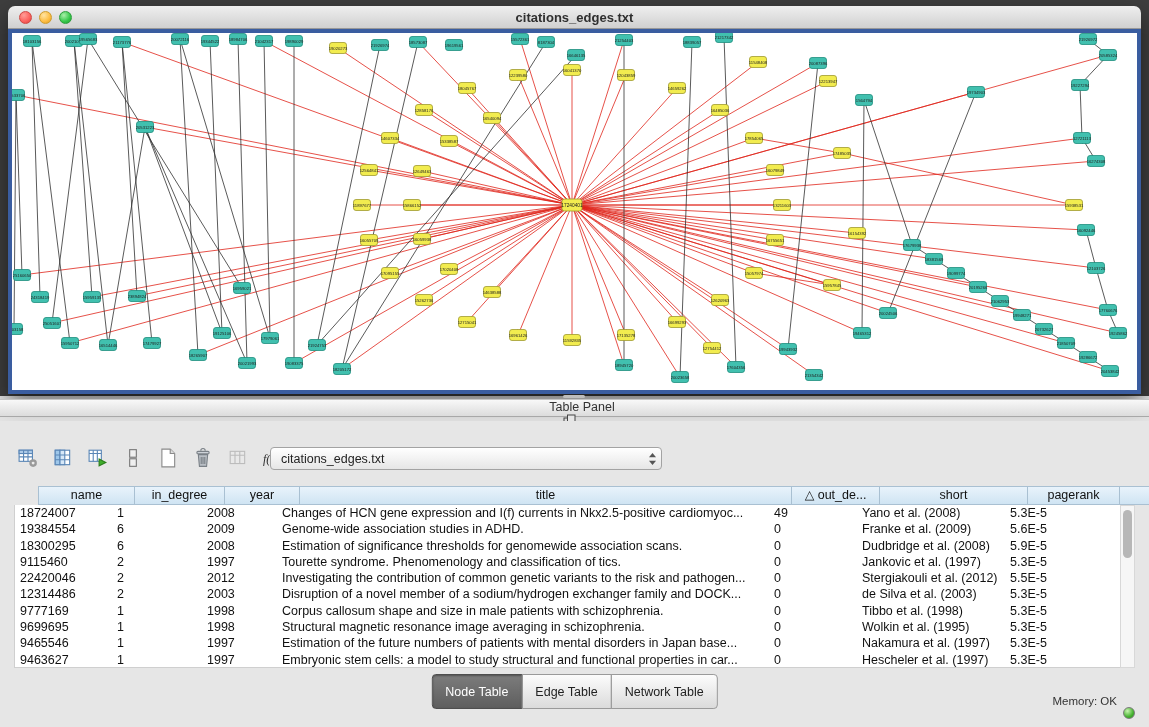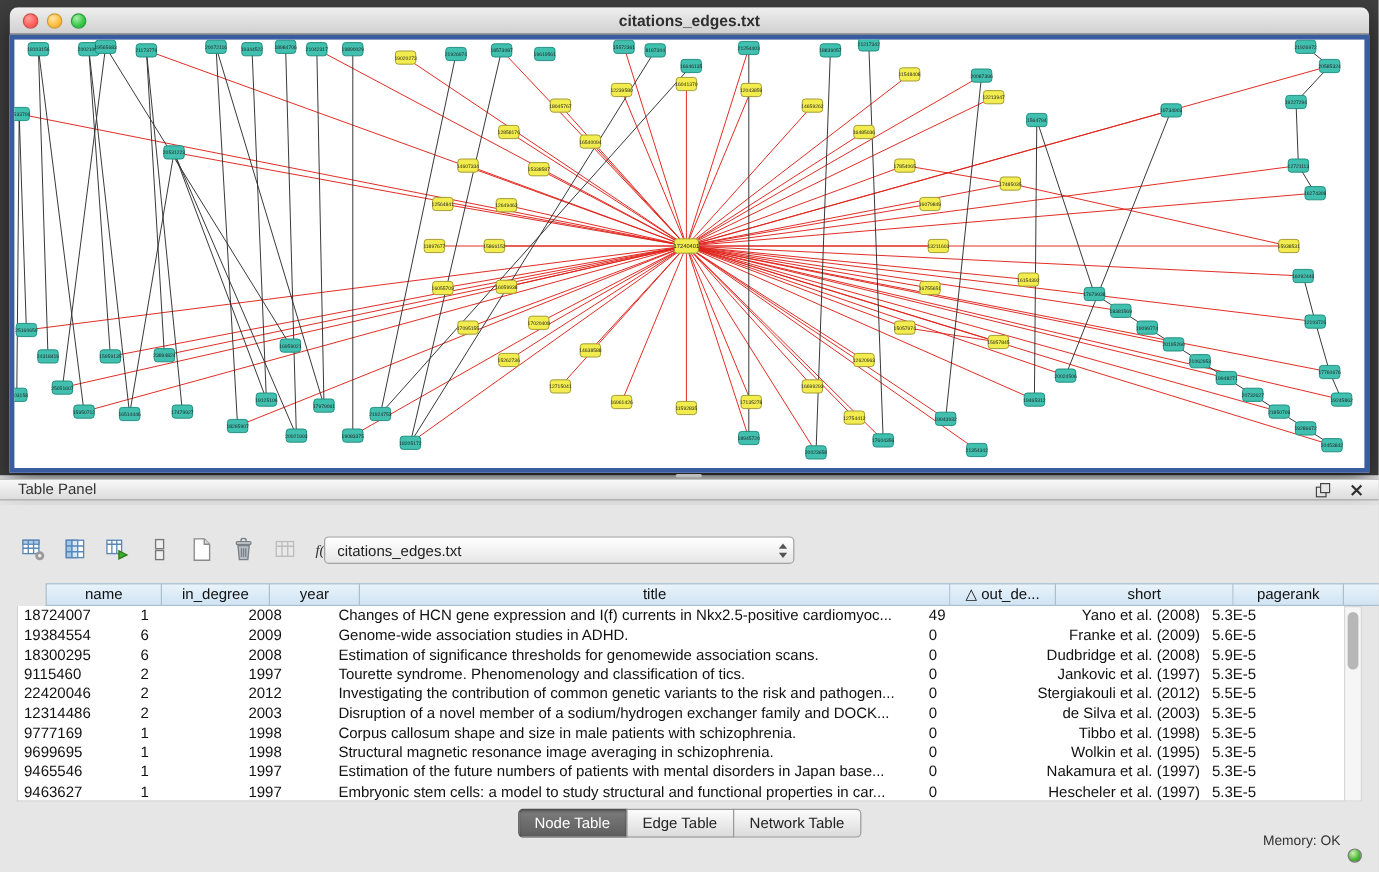--- a/index.html
+++ b/index.html
@@ -27,21 +27,21 @@
   .window-body svg { display:block; width:100%; height:100%; }
 
   
   .splitter-handle { position:absolute; left:563px; top:395px; width:22px; height:3px;
                      border-radius:2px; background:#BDBDBD; }
 
   
   .panel-header { position:absolute; left:0; top:399px; width:1149px; height:18px;
                   background:linear-gradient(#F8F8F8,#DCDCDC);
                   border-top:1px solid #C4C4C4; border-bottom:1px solid #A8A8A8;
-                  display:flex; align-items:center; }
+                  display:flex; align-items:center;flex-direction:column; }
   .panel-title { font-size:12.5px; color:#333; padding-left:15px; }
   .panel-header .spacer { flex:1; }
   .panel-hbtn { width:18px; height:16px; display:flex; align-items:center; justify-content:center;
                 margin-right:10px; background:none; border:none; }
 
   .panel-body { position:absolute; left:0; top:421px; width:1149px; height:306px; background:#E6E6E6; }
 
   
   .tp-toolbar { position:absolute; left:14px; top:23px; display:flex; align-items:center; gap:7px; }
   .tbtn { width:28px; height:28px; display:flex; align-items:center; justify-content:center;
@@ -59,28 +59,28 @@
         background:linear-gradient(#E9F3FB,#CFE4F3); text-align:center; font-size:12.5px; color:#111;
         line-height:17px; height:19px; overflow:hidden; white-space:nowrap; }
   .th:first-child { border-left:1px solid #A9C0D2; }
   .th.fill { flex:1; }
   .c0{width:97px} .c1{width:90px} .c2{width:75px} .c3{width:492px} .c4{width:88px} .c5{width:148px} .c6{width:92px}
   .table-body { position:absolute; left:14px; top:84px; width:1106px; height:163px; background:#FFFFFF;
                 border-left:1px solid #CFCFCF; border-bottom:1px solid #CFCFCF; overflow:hidden; }
   .trow { display:flex; }
   .td { padding:0 5px; font-size:12.5px; color:#111; line-height:16.3px; height:16.3px;
         white-space:nowrap; overflow:hidden; }
-  .td.c5 { text-align:right; }
+  .td.c5 { text-align:left; }
   .vscroll { position:absolute; left:1120px; top:84px; width:15px; height:163px;
              background:#F6F6F6; border:1px solid #D8D8D8; }
   .vthumb { position:absolute; left:2px; top:4px; width:9px; height:48px; border-radius:5px; background:#B7B7B7; }
 
   
   .tabs { position:absolute; left:50%; top:253px; transform:translateX(-50%); display:flex; }
-  .tab { height:24px; padding:0 13px; font-family:"Liberation Sans",sans-serif; font-size:12.5px; color:#222;
+  .tab { height:35px; padding:0 13px; font-family:"Liberation Sans",sans-serif; font-size:12.5px; color:#222;
          border:1px solid #9A9A9A; background:linear-gradient(#FCFCFC,#DBDBDB); margin-left:-1px; }
   .tab:first-child { border-radius:4px 0 0 4px; margin-left:0; }
   .tab:last-child { border-radius:0 4px 4px 0; }
   .tab.sel { background:linear-gradient(#7C7C7C,#5E5E5E); color:#FFF; border-color:#4E4E4E;
              box-shadow:0 1px 2px rgba(0,0,0,.35) inset; }
 
   
   .status-memory { position:absolute; right:32px; top:274px; font-size:11.5px; color:#333; }
   .memory-orb { position:absolute; right:14px; top:286px; width:12px; height:12px; border-radius:50%;
                 background:radial-gradient(circle at 35% 30%, #c9f5b0, #45B230 60%, #2F8C1E);

